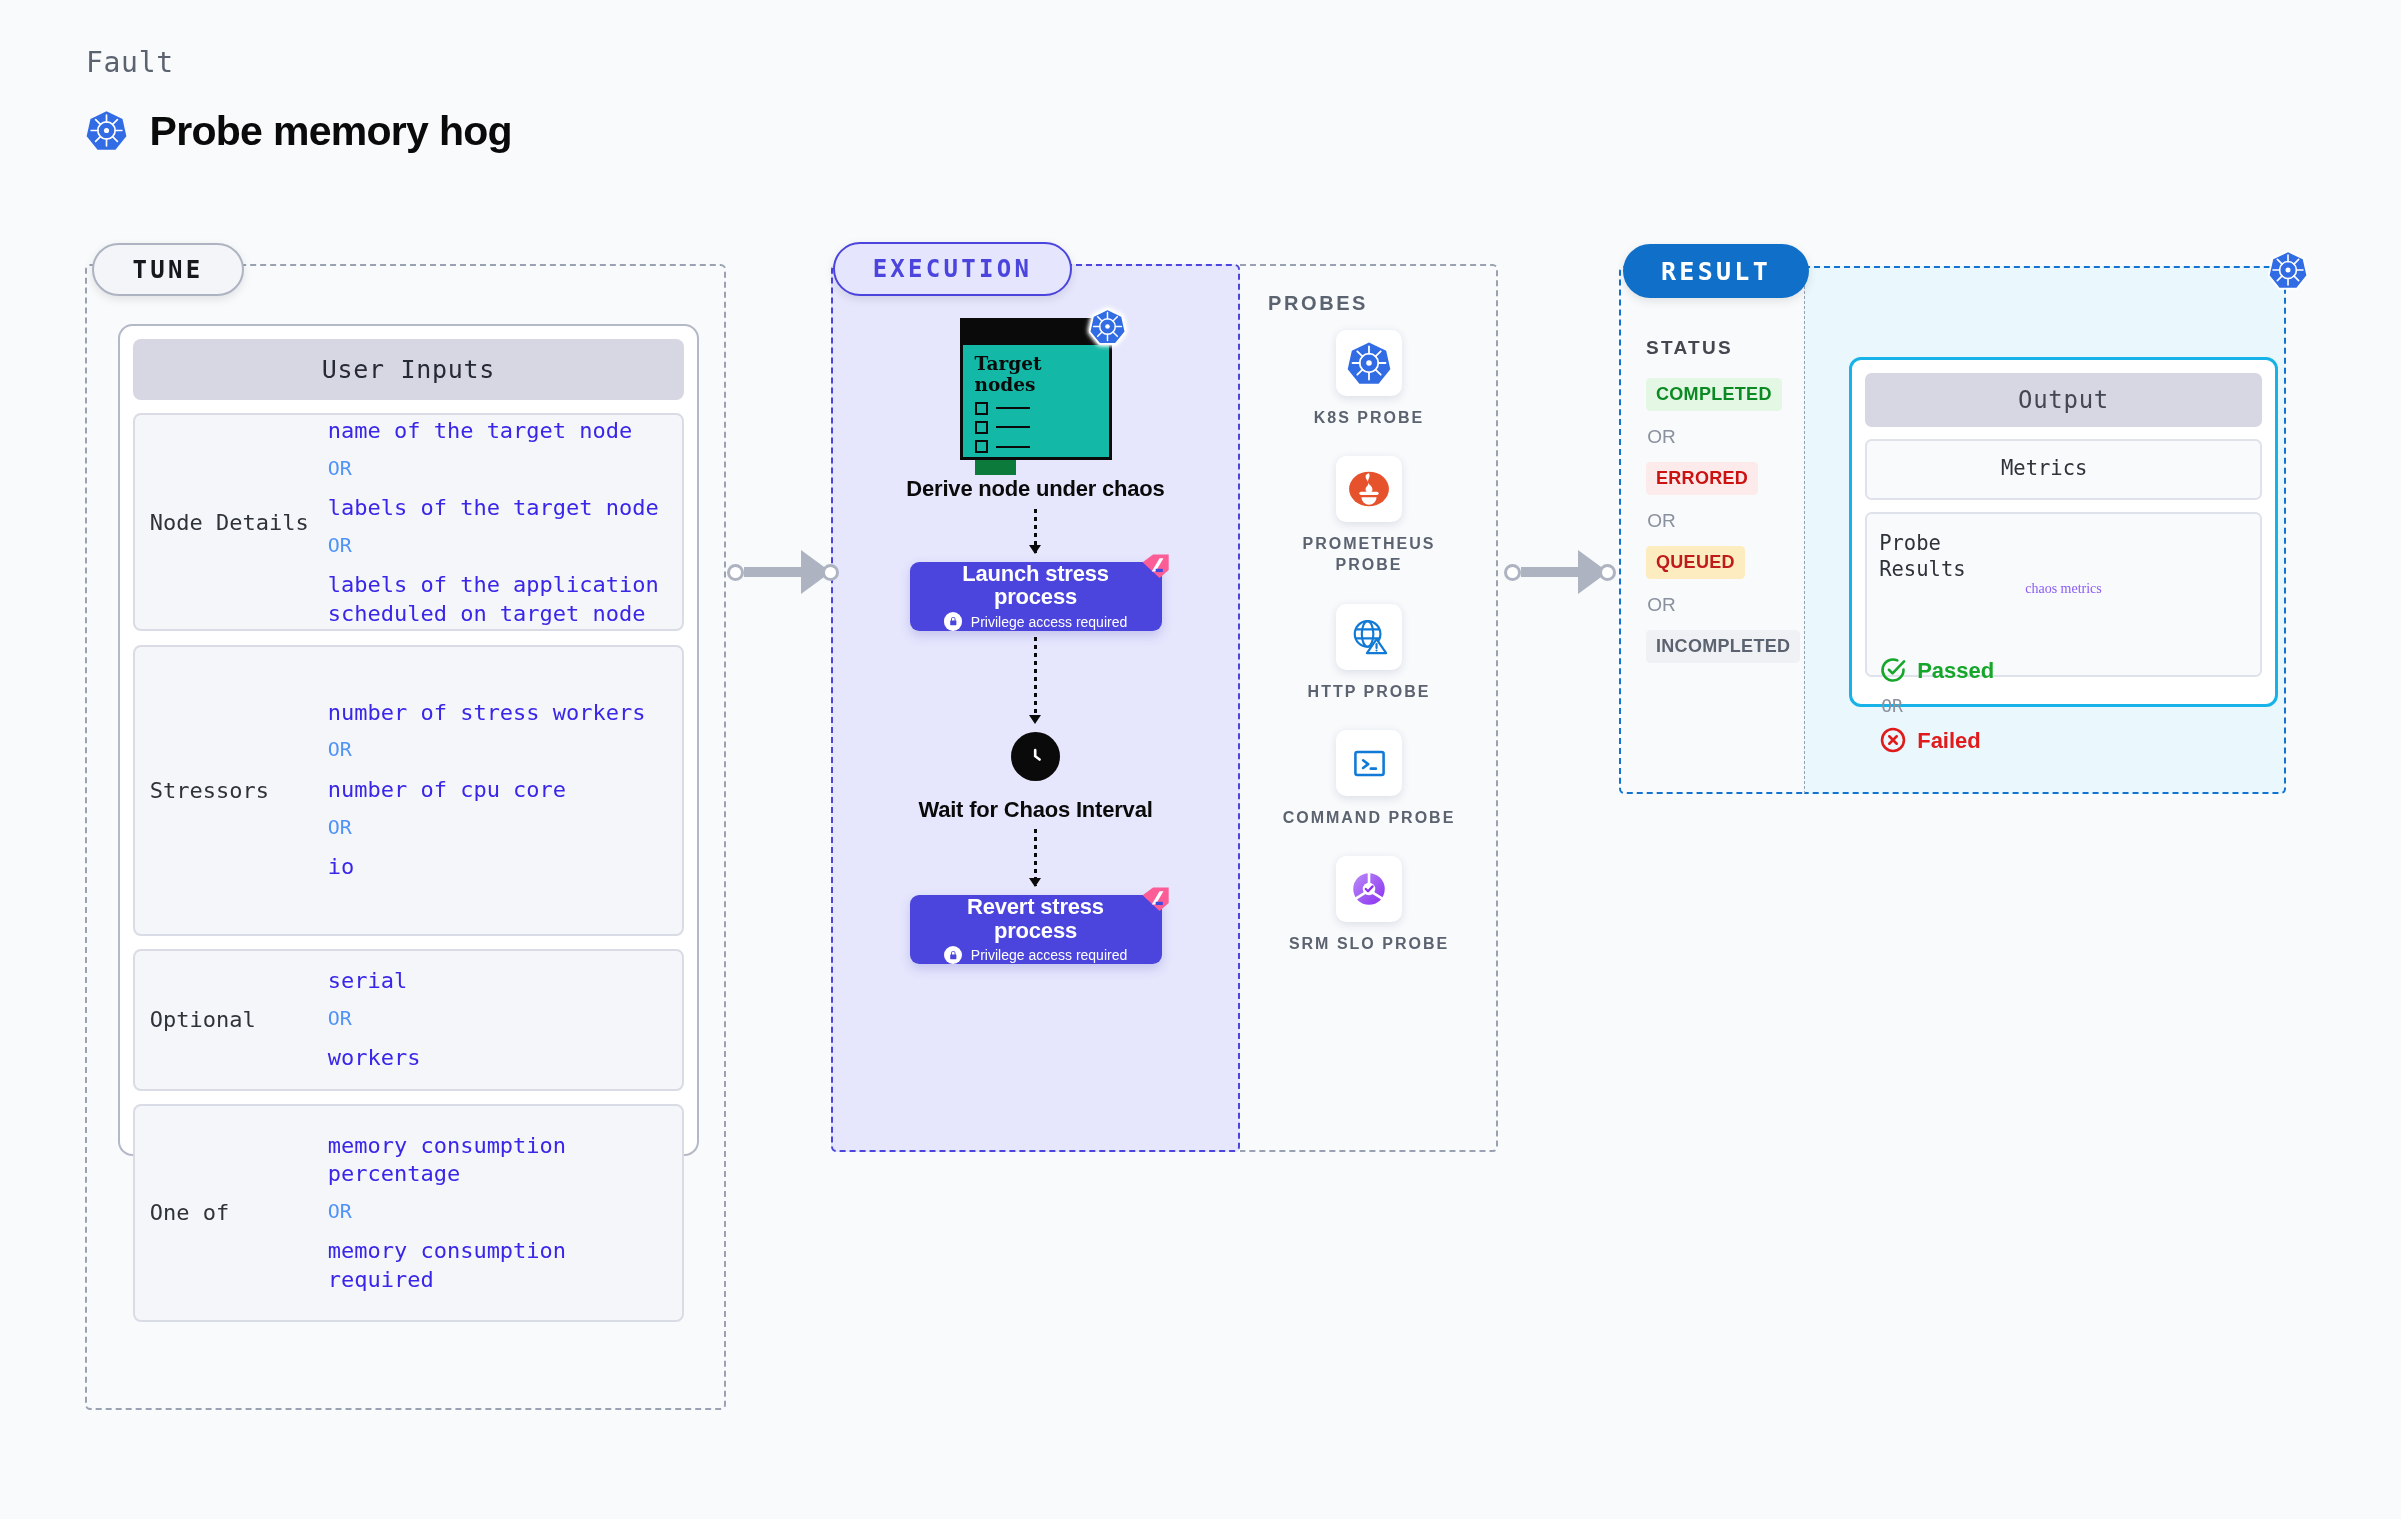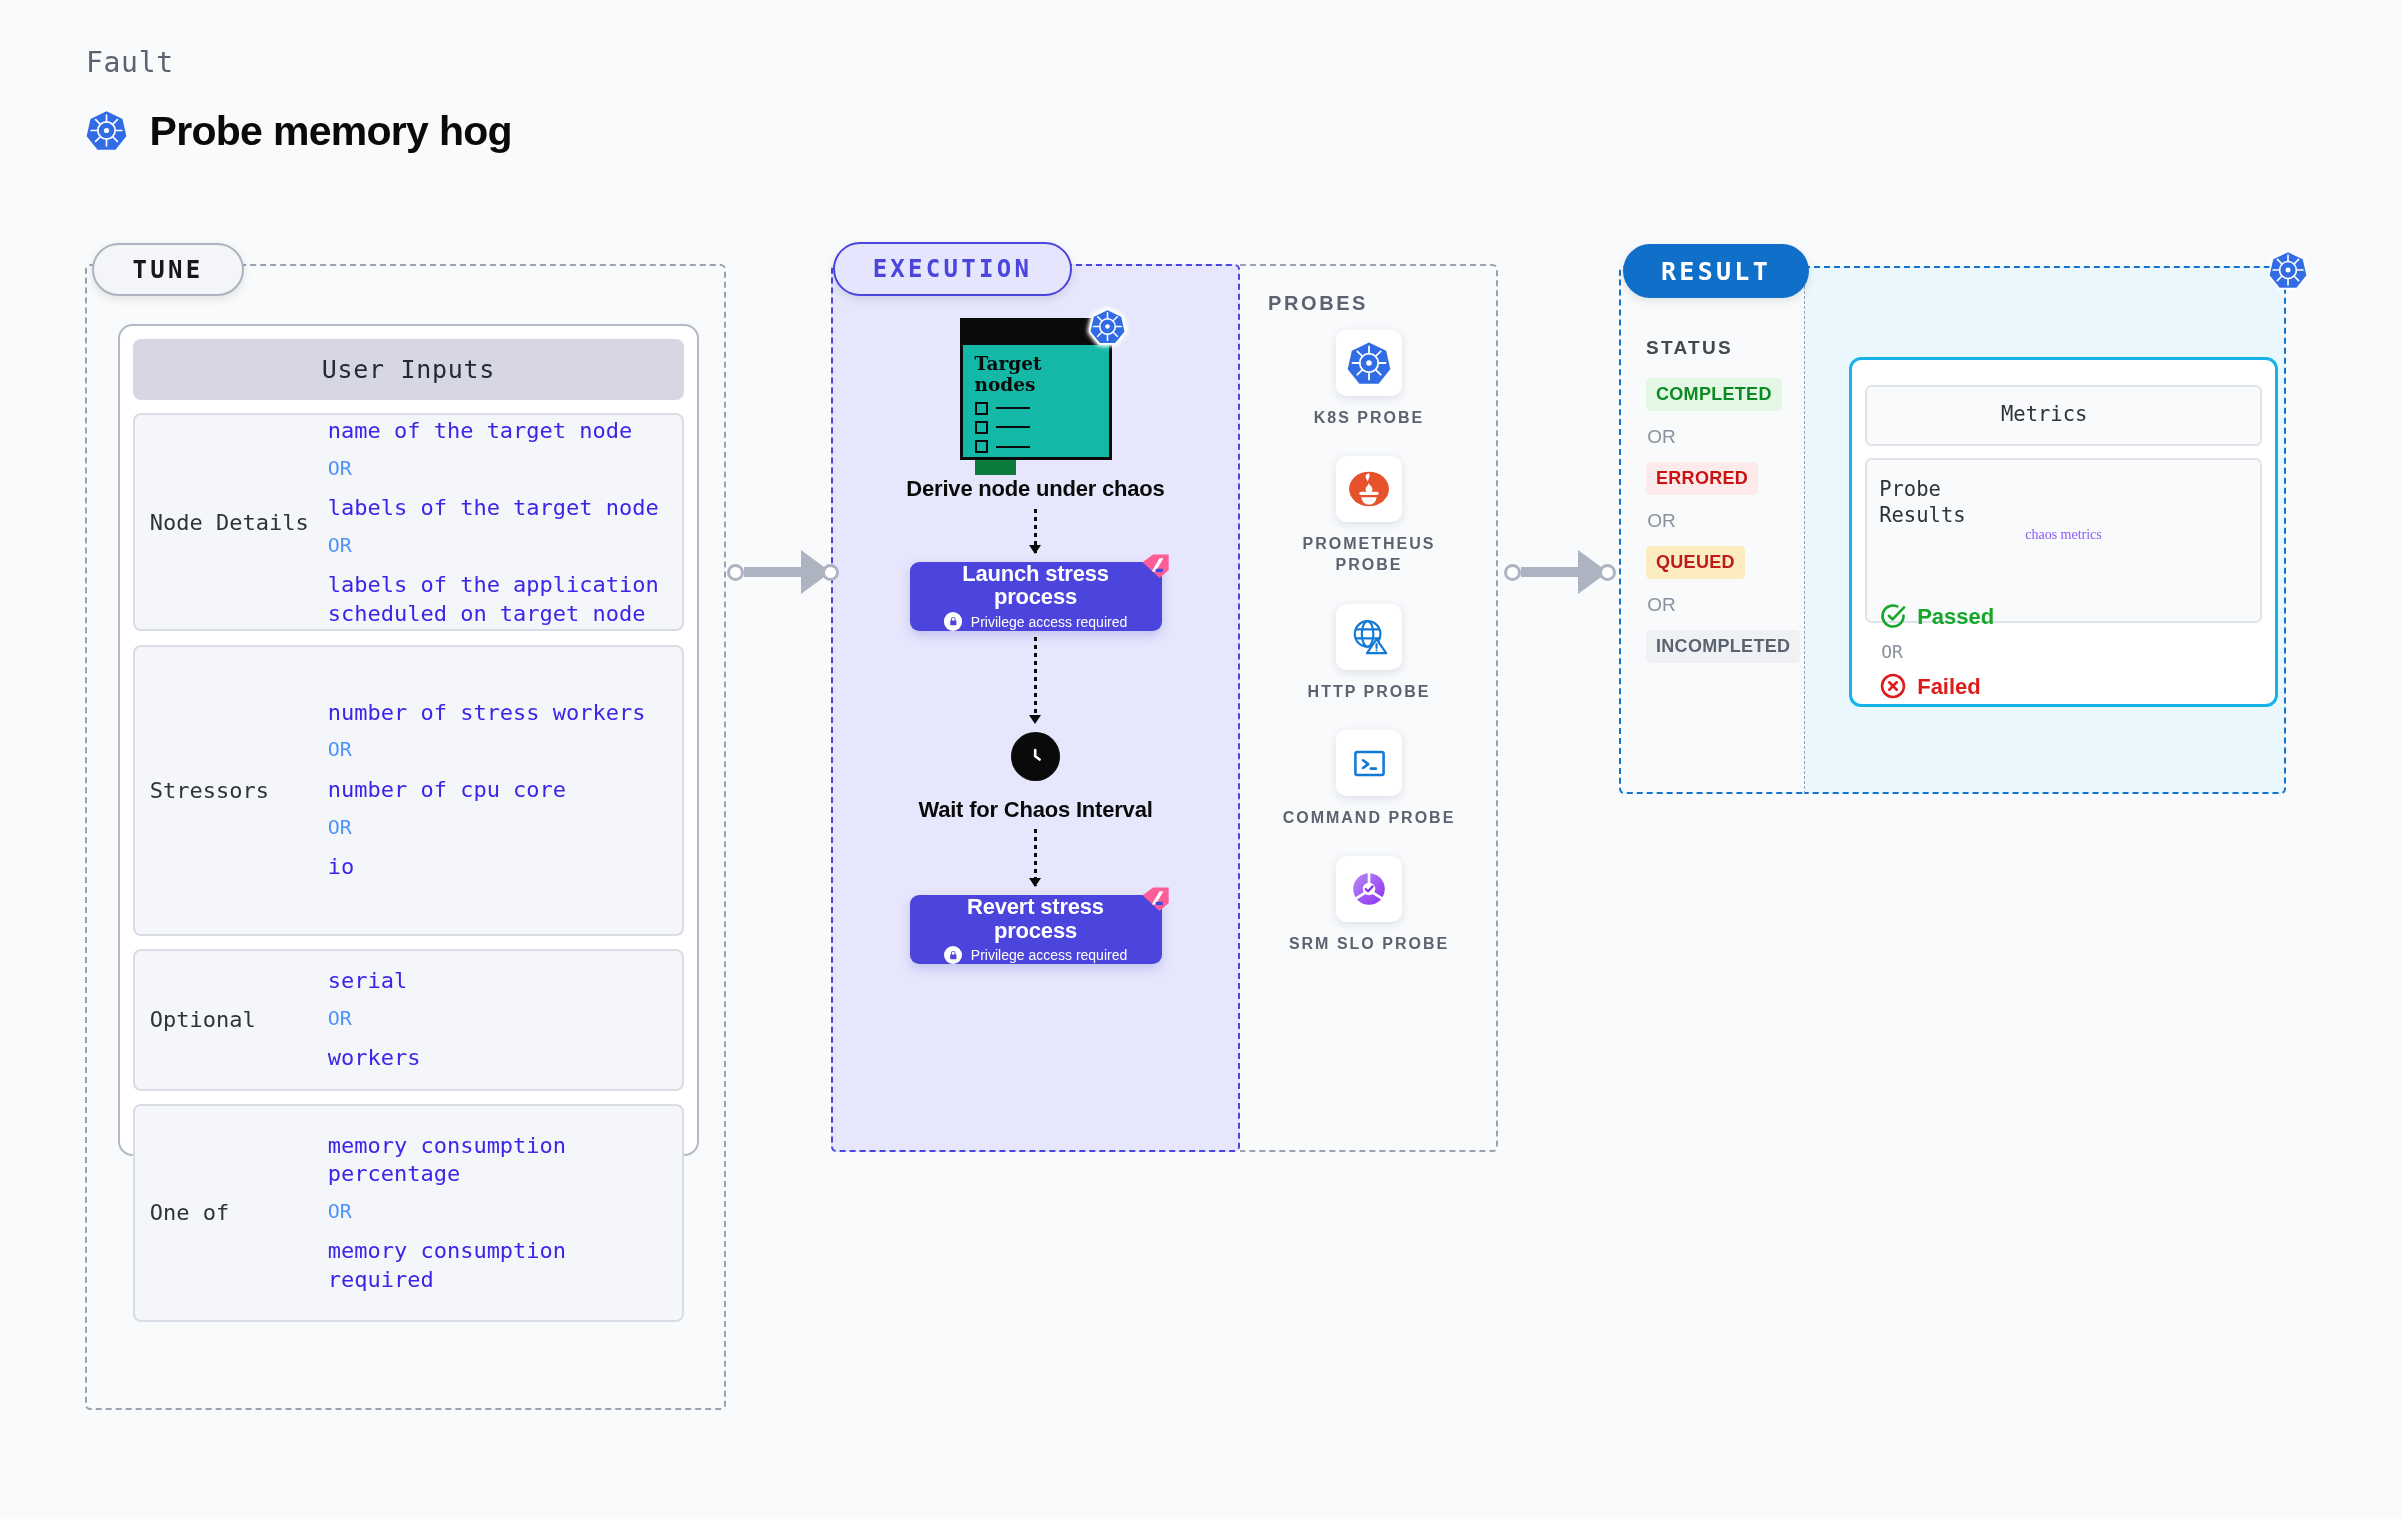--- a/index.html
+++ b/index.html
@@ -490,20 +490,21 @@
   <div class="status-badge" style="background:#e4f7e4;color:#0b8a23">COMPLETED</div>
   <div class="status-or">OR</div>
   <div class="status-badge" style="background:#fdeaea;color:#cc1111">ERRORED</div>
   <div class="status-or">OR</div>
   <div class="status-badge" style="background:#fcecc0;color:#bf1b1b">QUEUED</div>
   <div class="status-or">OR</div>
   <div class="status-badge" style="background:#f0f1f5;color:#5c6370">INCOMPLETED</div>
 </div>
 
 <div id="output-card">
+  <div id="output-header">Output</div>
 
   <div class="out-row" style="height:61px">
     <div class="out-label">Metrics</div>
     <div class="out-val">chaos metrics</div>
   </div>
 
   <div class="out-row" style="height:165px;align-items:flex-start;padding-top:17px">
     <div class="out-label">Probe Results</div>
     <div>
       <div class="pr-line">

